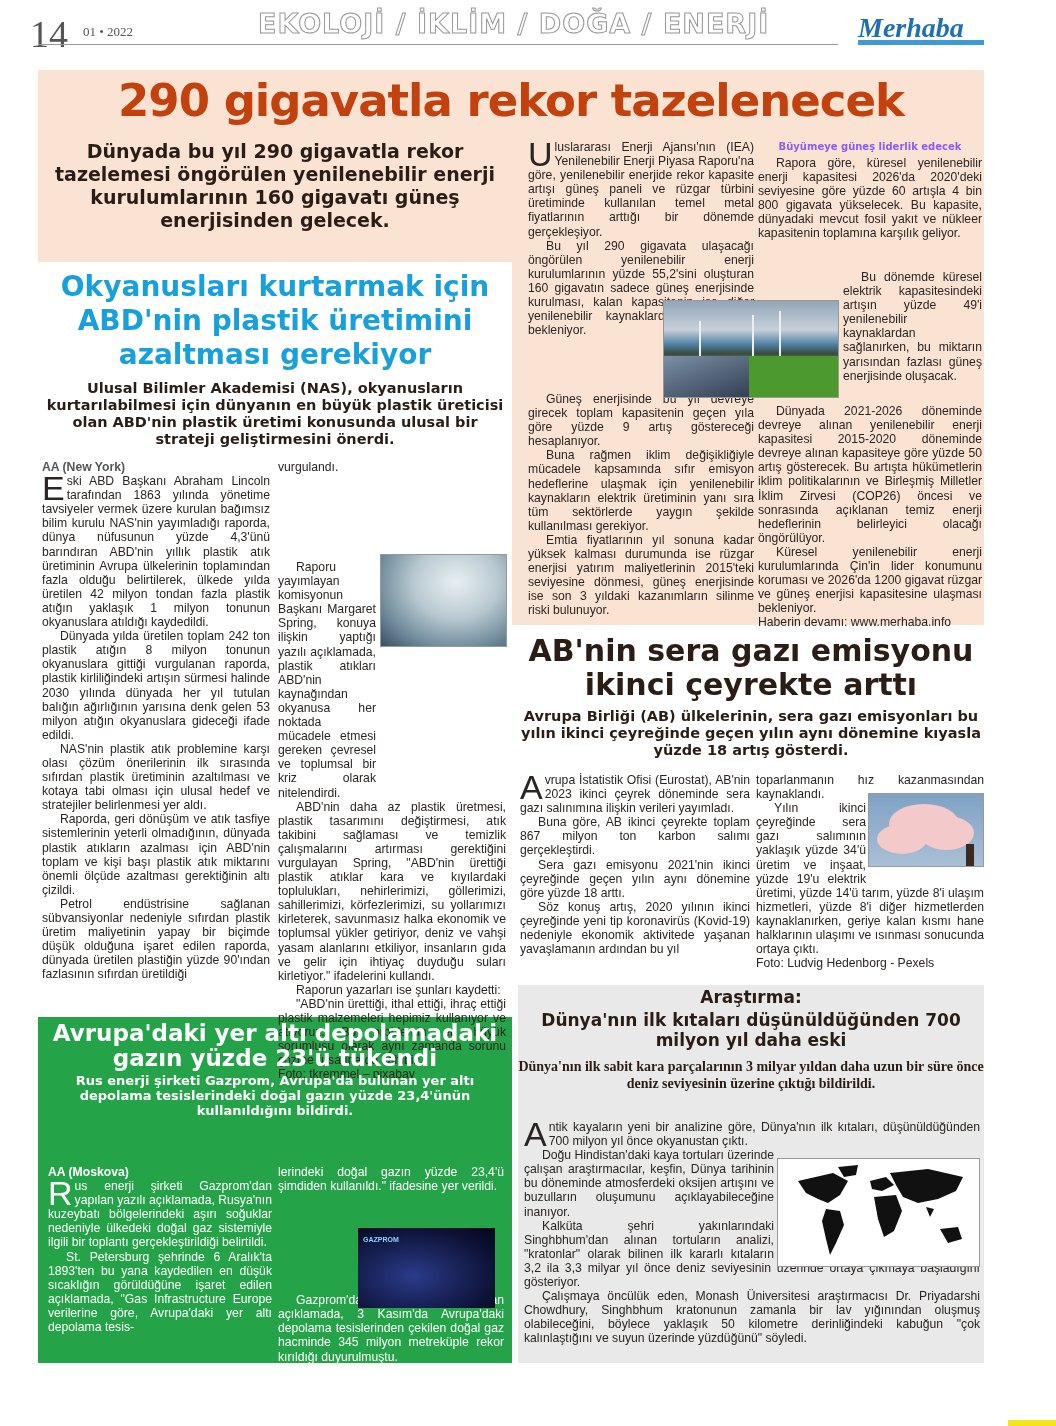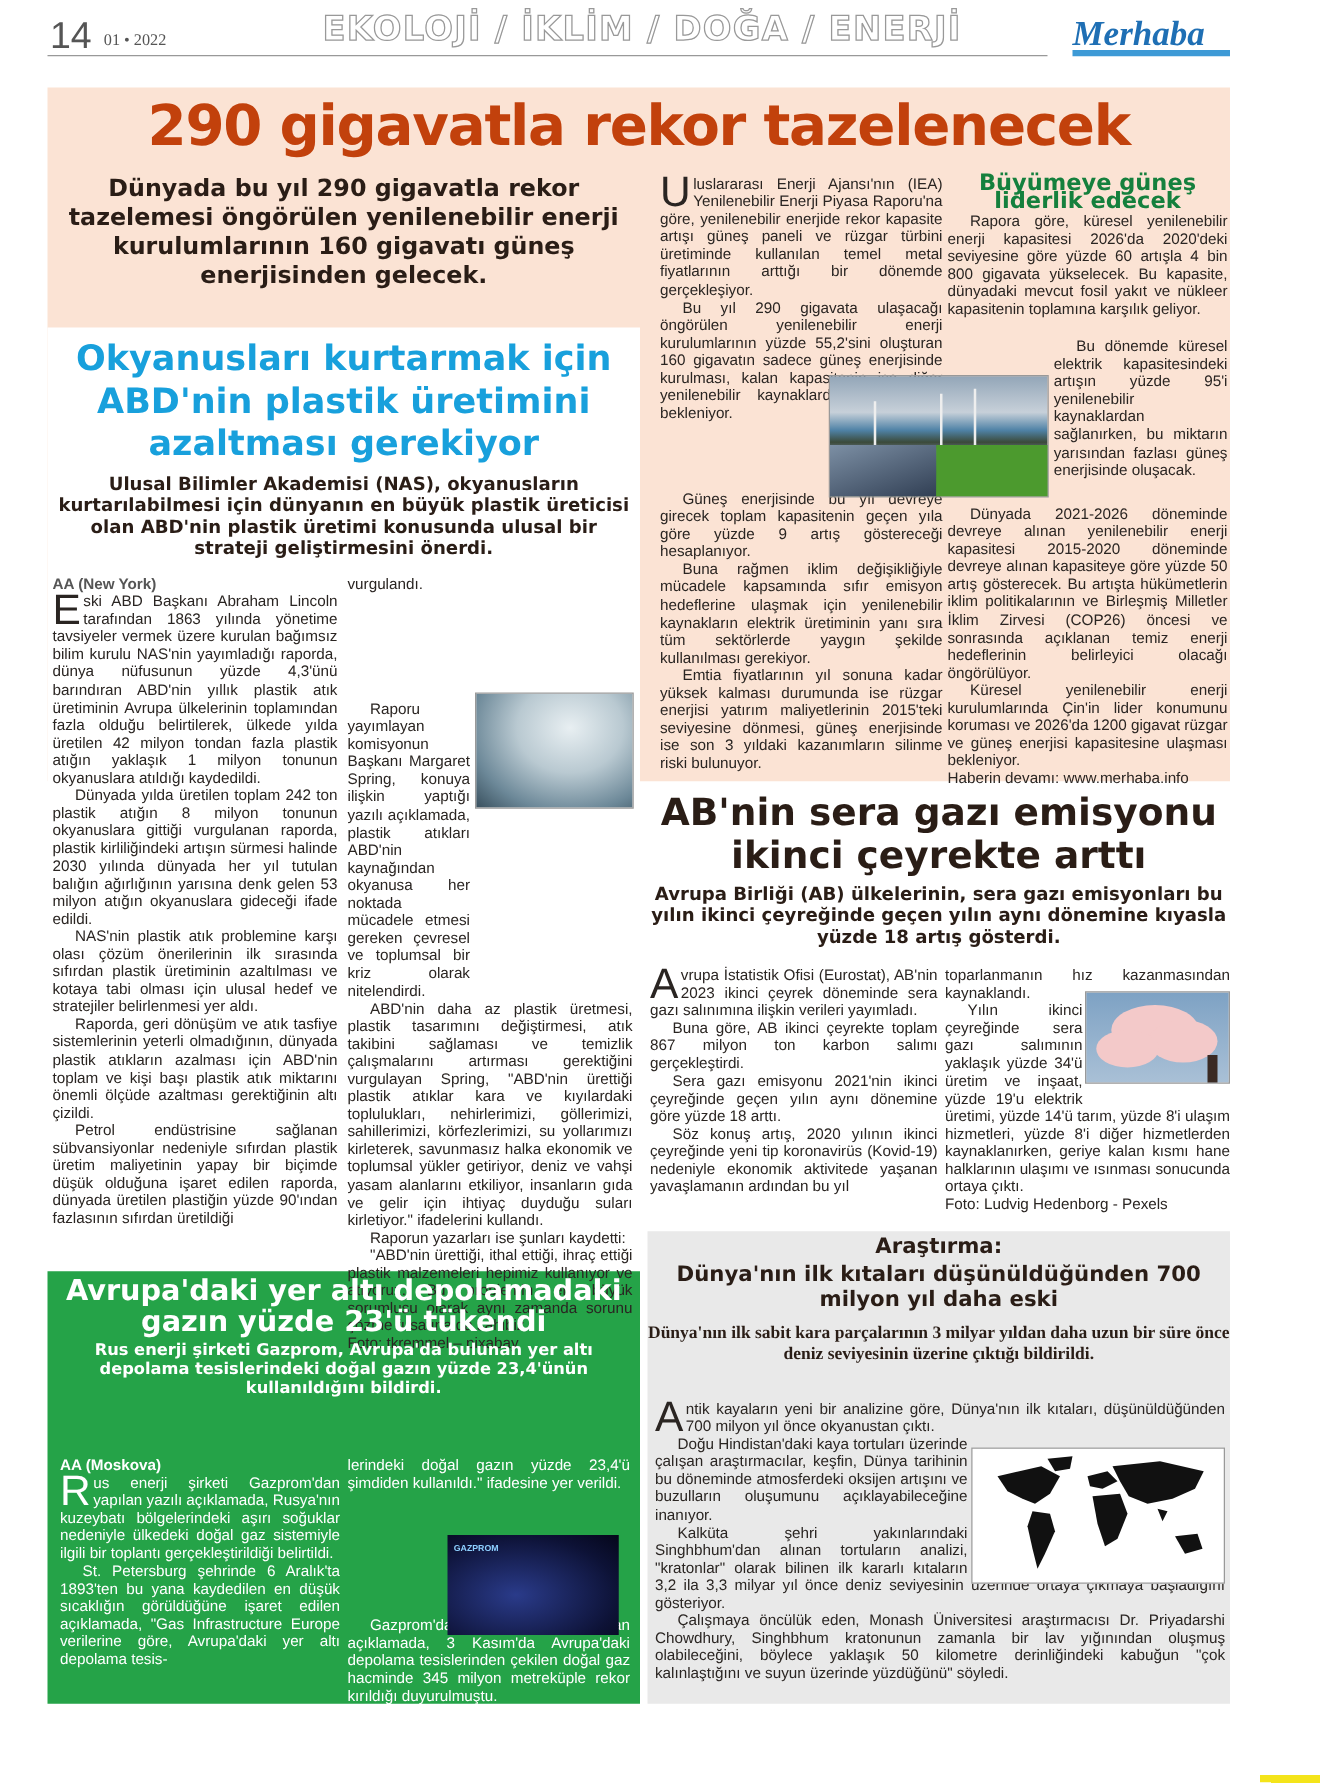--- a/index.html
+++ b/index.html
@@ -2,21 +2,21 @@
 <html><head>
 <meta charset="utf-8">
 <style>
   * { box-sizing: border-box; margin: 0; padding: 0; }
   html, body { width: 1056px; height: 1426px; background: #ffffff; overflow: hidden; }
   body { position: relative; font-family: "Liberation Sans", sans-serif; color: #2a2522; }
 
   .abs { position: absolute; }
 
   
-  .pagenum { left: 40px; top: 12px; font-family: Liberation Sans, sans-serif; font-size: 30px; color: #555; }
+  .pagenum { left: 30px; top: 12px; font-family: Liberation Serif, serif; font-size: 38px; color: #555; }
   .pagedate { left: 83px; top: 24px; font-family: "Liberation Serif", serif; font-size: 13px; color: #555; }
   .section-title { left: 258px; top: 8px; font-family: "DejaVu Sans", sans-serif; font-weight: bold; font-size: 27px; letter-spacing: 1px; color: #fff;
     -webkit-text-stroke: 1px #999; text-shadow: 0 0 0 #999; }
   .header-rule { left: 38px; top: 44px; width: 800px; height: 1px; background: #999; }
   .logo { left: 858px; top: 12px; font-family: "Liberation Serif", serif; font-style: italic; font-weight: bold; font-size: 28px; color: #1f6fb4; }
   .logo-bar { left: 858px; top: 40px; width: 126px; height: 5px; background: #3d9ad6; }
 
   
   .panel-peach { left: 38px; top: 70px; width: 946px; height: 555px; background: #fbe3d4; }
   .panel-white-left { left: 38px; top: 262px; width: 474px; height: 755px; background: #ffffff; }
@@ -29,21 +29,21 @@
   .main-deck { left: 40px; top: 140px; width: 470px; text-align: center; font-size: 19px; line-height: 23px; color: #2a1d16; }
 
   .body { font-size: 12.2px; line-height: 14.1px; text-align: justify; color: #2a2522; }
   .body p { text-indent: 18px; }
   .body p.noind { text-indent: 0; }
   .dropcap { float: left; font-size: 34px; line-height: 27px; margin-right: 2px; margin-top: 1px; font-family: "Liberation Sans", sans-serif; }
   .dateline { font-weight: bold; color: #555; }
 
   .col-a1 { left: 528px; top: 140px; width: 226px; }
   .col-a2 { left: 758px; top: 140px; width: 224px; }
-  .sub-head { text-align: center; font-size: 18px; line-height: 14px; color: #15803d; margin-bottom: 2px; }
+  .sub-head { text-align: center; font-size: 10px; line-height: 14px; color: #8b5cf6; margin-bottom: 2px; }
 
   .img-solar { left: 663px; top: 300px; width: 176px; height: 98px; border: 1px solid #999; overflow: hidden;
     background: linear-gradient(180deg, #93a6b8 0%, #c7d0d9 30%, #4f82a6 45%, #3b4a3a 55%, #6a7888 62%, #3e5268 80%, #4a8c3a 100%); }
   .solar-panel { position: absolute; left: 0; top: 55px; width: 85px; height: 43px; background: linear-gradient(160deg, #7c8fa4, #2f3d52); }
   .grass { position: absolute; left: 85px; top: 55px; width: 91px; height: 43px; background: #4c9a2e; }
   .turbine { position: absolute; width: 2px; background: #eee; }
 
   .blue-headline { left: 40px; top: 270px; width: 470px; text-align: center; font-size: 28px; line-height: 34px; color: #18a0dc; }
   .deck-2 { left: 44px; top: 380px; width: 462px; text-align: center; font-size: 14.5px; line-height: 17px; color: #2a1d16; }
 
@@ -104,21 +104,21 @@
   <p>Güneş enerjisinde bu yıl devreye girecek toplam kapasitenin geçen yıla göre yüzde 9 artış göstereceği hesaplanıyor.</p>
   <p>Buna rağmen iklim değişikliğiyle mücadele kapsamında sıfır emisyon hedeflerine ulaşmak için yenilenebilir kaynakların elektrik üretiminin yanı sıra tüm sektörlerde yaygın şekilde kullanılması gerekiyor.</p>
   <p>Emtia fiyatlarının yıl sonuna kadar yüksek kalması durumunda ise rüzgar enerjisi yatırım maliyetlerinin 2015'teki seviyesine dönmesi, güneş enerjisinde ise son 3 yıldaki kazanımların silinme riski bulunuyor.</p>
 </div>
 
 <div class="abs body col-a2">
   <div class="heavy sub-head">Büyümeye güneş liderlik edecek</div>
   <p>Rapora göre, küresel yenilenebilir enerji kapasitesi 2026'da 2020'deki seviyesine göre yüzde 60 artışla 4 bin 800 gigavata yükselecek. Bu kapasite, dünyadaki mevcut fosil yakıt ve nükleer kapasitenin toplamına karşılık geliyor.</p>
 </div>
 <div class="abs body" style="left:843px; top:270px; width:139px;">
-  <p>Bu dönemde küresel elektrik kapasitesindeki artışın yüzde 95'i yenilenebilir kaynaklardan sağlanırken, bu miktarın yarısından fazlası güneş enerjisinde oluşacak.</p>
+  <p>Bu dönemde küresel elektrik kapasitesindeki artışın yüzde 49'i yenilenebilir kaynaklardan sağlanırken, bu miktarın yarısından fazlası güneş enerjisinde oluşacak.</p>
 </div>
 <div class="abs body" style="left:758px; top:404px; width:224px;">
   <p>Dünyada 2021-2026 döneminde devreye alınan yenilenebilir enerji kapasitesi 2015-2020 döneminde devreye alınan kapasiteye göre yüzde 50 artış gösterecek. Bu artışta hükümetlerin iklim politikalarının ve Birleşmiş Milletler İklim Zirvesi (COP26) öncesi ve sonrasında açıklanan temiz enerji hedeflerinin belirleyici olacağı öngörülüyor.</p>
   <p>Küresel yenilenebilir enerji kurulumlarında Çin'in lider konumunu koruması ve 2026'da 1200 gigavat rüzgar ve güneş enerjisi kapasitesine ulaşması bekleniyor.</p>
   <p class="noind">Haberin devamı: www.merhaba.info</p>
 </div>
 
 <div class="abs img-solar">
   <div class="turbine" style="left:35px; top:20px; height:38px;"></div>
   <div class="turbine" style="left:88px; top:14px; height:44px;"></div>

